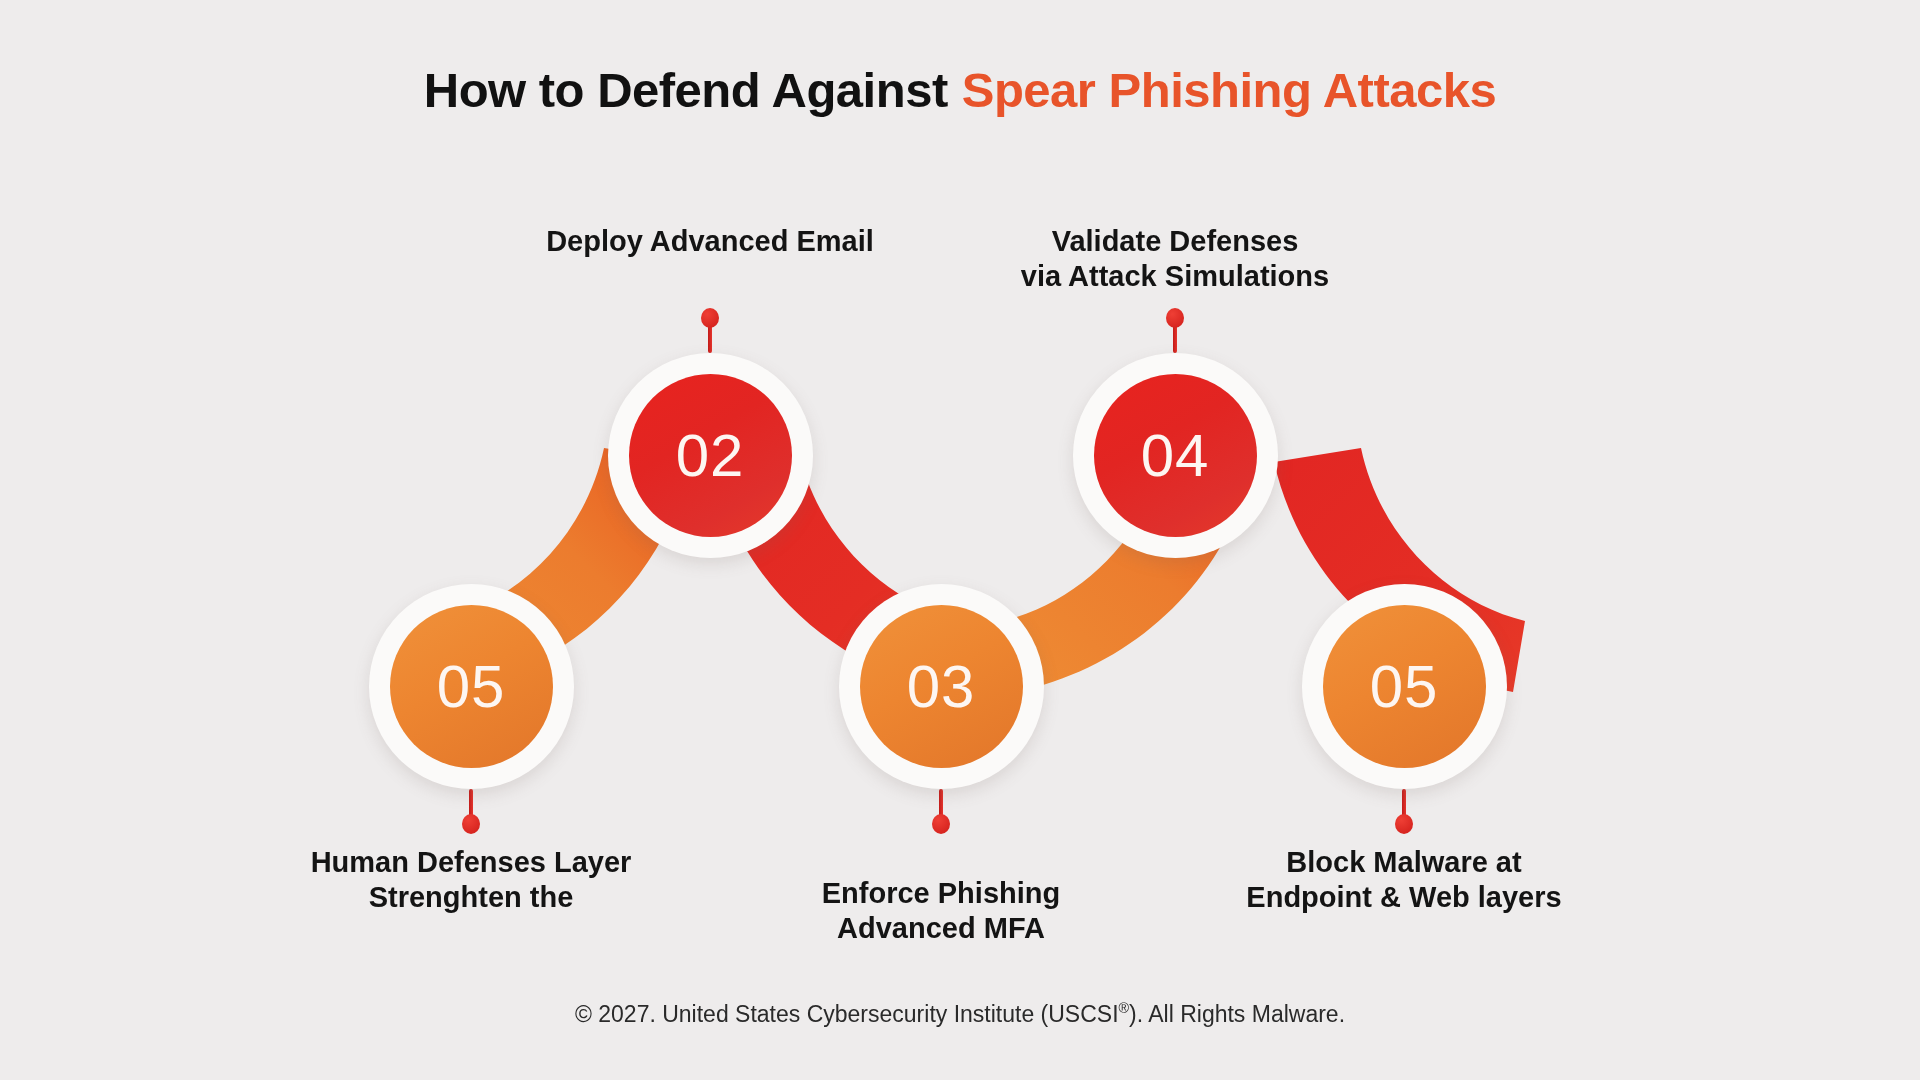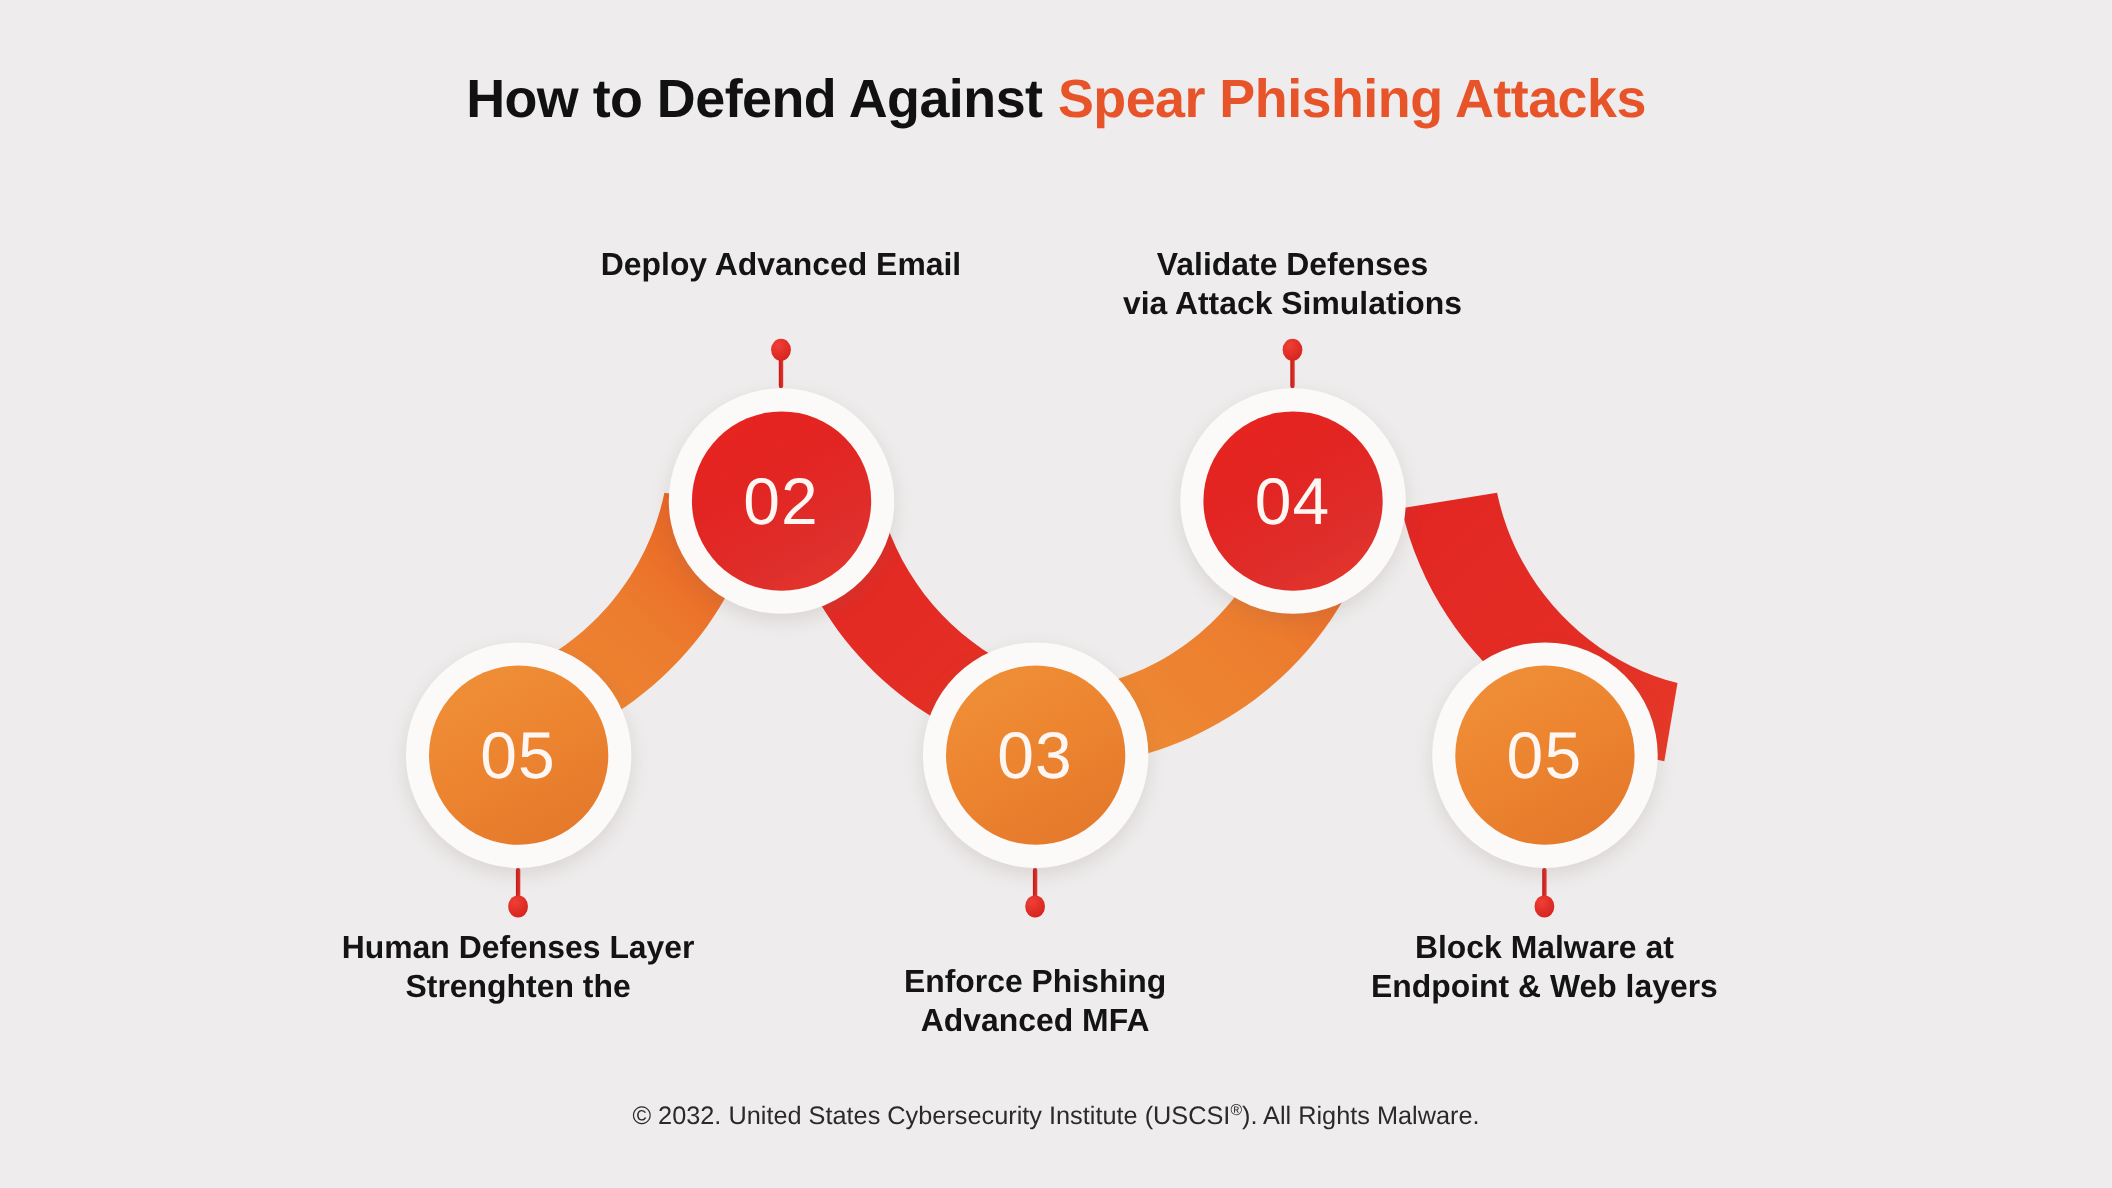--- a/index.html
+++ b/index.html
@@ -227,14 +227,14 @@
     <div class="dot"></div>
   </div>
   <div class="step-label" style="left:1404px; top:845px;">
     <div>Block Malware at</div>
     <div>Endpoint &amp; Web layers</div>
   </div>
 
 </div>
 
 <div id="footer">
-  <span>© 2032. United States Cybersecurity Institute (USCSI</span><sup>®</sup><span>). All Rights Malware.</span>
+  <span>© 2027. United States Cybersecurity Institute (USCSI</span><sup>®</sup><span>). All Rights Malware.</span>
 </div>
 
 </body></html>

